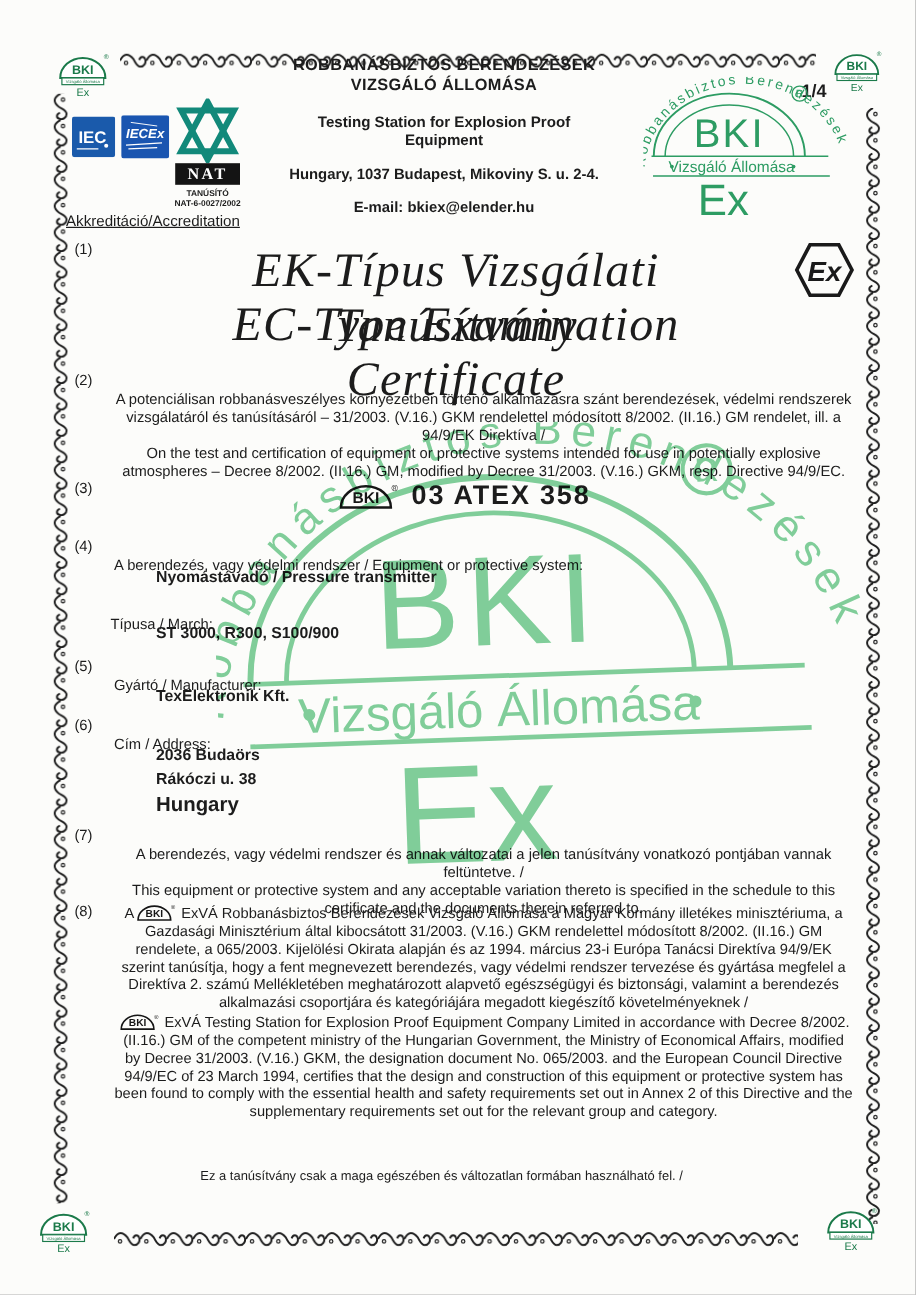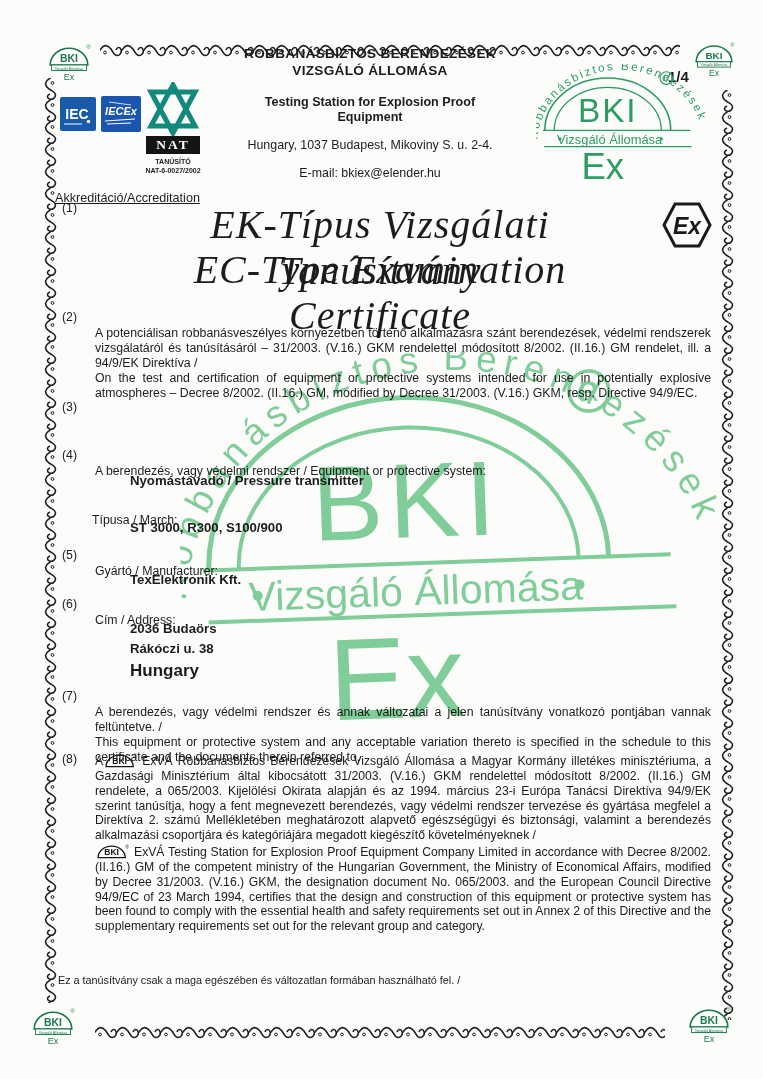--- a/index.html
+++ b/index.html
@@ -5,31 +5,31 @@
   html,body{margin:0;padding:0;background:#9a9a9a;font-family:"Liberation Sans","DejaVu Sans",sans-serif;}
   .page{position:relative;width:763px;height:1079px;margin:0 auto;background:#fcfcfa;overflow:hidden;color:#1c1c1c;}
   .abs{position:absolute;}
   .ctr{text-align:center;}
   .b{font-weight:bold;}
   .just{text-align:justify;}
   .body-txt{font-size:12.3px;line-height:15px;margin-top:16px;}
   .num{font-size:12.3px;}
   .hdr-hu{font-size:13.6px;font-weight:bold;letter-spacing:.3px;}
   .hdr-en{font-size:12.6px;font-weight:bold;}
-  .hdr-addr{font-size:12.4px;line-height:14px;}
+  .hdr-addr{font-size:12.4px;line-height:14px;font-weight:bold;}
   .script{font-family:Liberation Serif, serif;font-style:italic;font-size:40px;line-height:46px;letter-spacing:1px;}
   .certrow{display:flex;align-items:center;gap:10px;}
   .certno{font-size:22.5px;font-weight:bold;letter-spacing:1.5px;}
   .inline-logo{vertical-align:-4px;margin:0 4px 0 1px;}
   .watermark{mix-blend-mode:multiply;opacity:.95;pointer-events:none;z-index:6;transform:rotate(-2deg);color:#7bce97;}
   .hdr-stamp{color:#2d9c63;}
   .corner{color:#1b7a4a;}
   .chain{color:#217c4e;}
-  .underline{text-decoration:underline;margin-top:14px;}
-  p{margin:0;}
+  .underline{text-decoration:underline;}
+  p{margin:0;text-align:center;}
   .footer-txt{font-size:10.8px;line-height:13.5px;}
   svg text{font-family:"Liberation Sans","DejaVu Sans",sans-serif;}
 </style>
 </head>
 <body>
 
 <div class="page">
 
   <svg width="0" height="0" style="position:absolute" aria-hidden="true">
     <defs>
@@ -145,20 +145,26 @@
     <text x="25" y="35" font-size="23" font-weight="bold" font-style="italic" text-anchor="middle" fill="#1a1a1a" font-family="'DejaVu Serif',serif">Ex</text>
   </svg>
 
   <div class="abs num" style="left:62px;top:310px">(2)</div>
   <div class="abs body-txt just" style="left:95px;top:310px;width:616px">
     <p>A potenciálisan robbanásveszélyes környezetben történő alkalmazásra szánt berendezések, védelmi rendszerek vizsgálatáról és tanúsításáról – 31/2003. (V.16.) GKM rendelettel módosított 8/2002. (II.16.) GM rendelet, ill. a 94/9/EK Direktíva /</p>
     <p>On the test and certification of equipment or protective systems intended for use in potentially explosive atmospheres – Decree 8/2002. (II.16.) GM, modified by Decree 31/2003. (V.16.) GKM, resp. Directive 94/9/EC.</p>
   </div>
 
   <div class="abs num" style="left:62px;top:400px">(3)</div>
+  <div class="abs certrow" style="left:281px;top:400px">
+    <svg width="52" height="25" viewBox="0 0 50 24">
+        <use href="#sym-bki-inline"></use>
+      </svg>
+    <span class="certno">03 ATEX 358</span>
+  </div>
 
   <div class="abs num" style="left:62px;top:448px">(4)</div>
   <div class="abs body-txt" style="left:95px;top:448px;width:616px">A berendezés, vagy védelmi rendszer / Equipment or protective system:</div>
   <div class="abs b" style="left:130px;top:473px;font-size:13.2px">Nyomástávadó / Pressure transmitter</div>
   <div class="abs body-txt" style="left:92px;top:497px">Típusa / March:</div>
   <div class="abs b" style="left:130px;top:520px;font-size:13.2px">ST 3000, R300, S100/900</div>
 
   <div class="abs num" style="left:62px;top:548px">(5)</div>
   <div class="abs body-txt" style="left:95px;top:548px">Gyártó / Manufacturer:</div>
   <div class="abs b" style="left:130px;top:572px;font-size:13.2px">TexElektronik Kft.</div>

